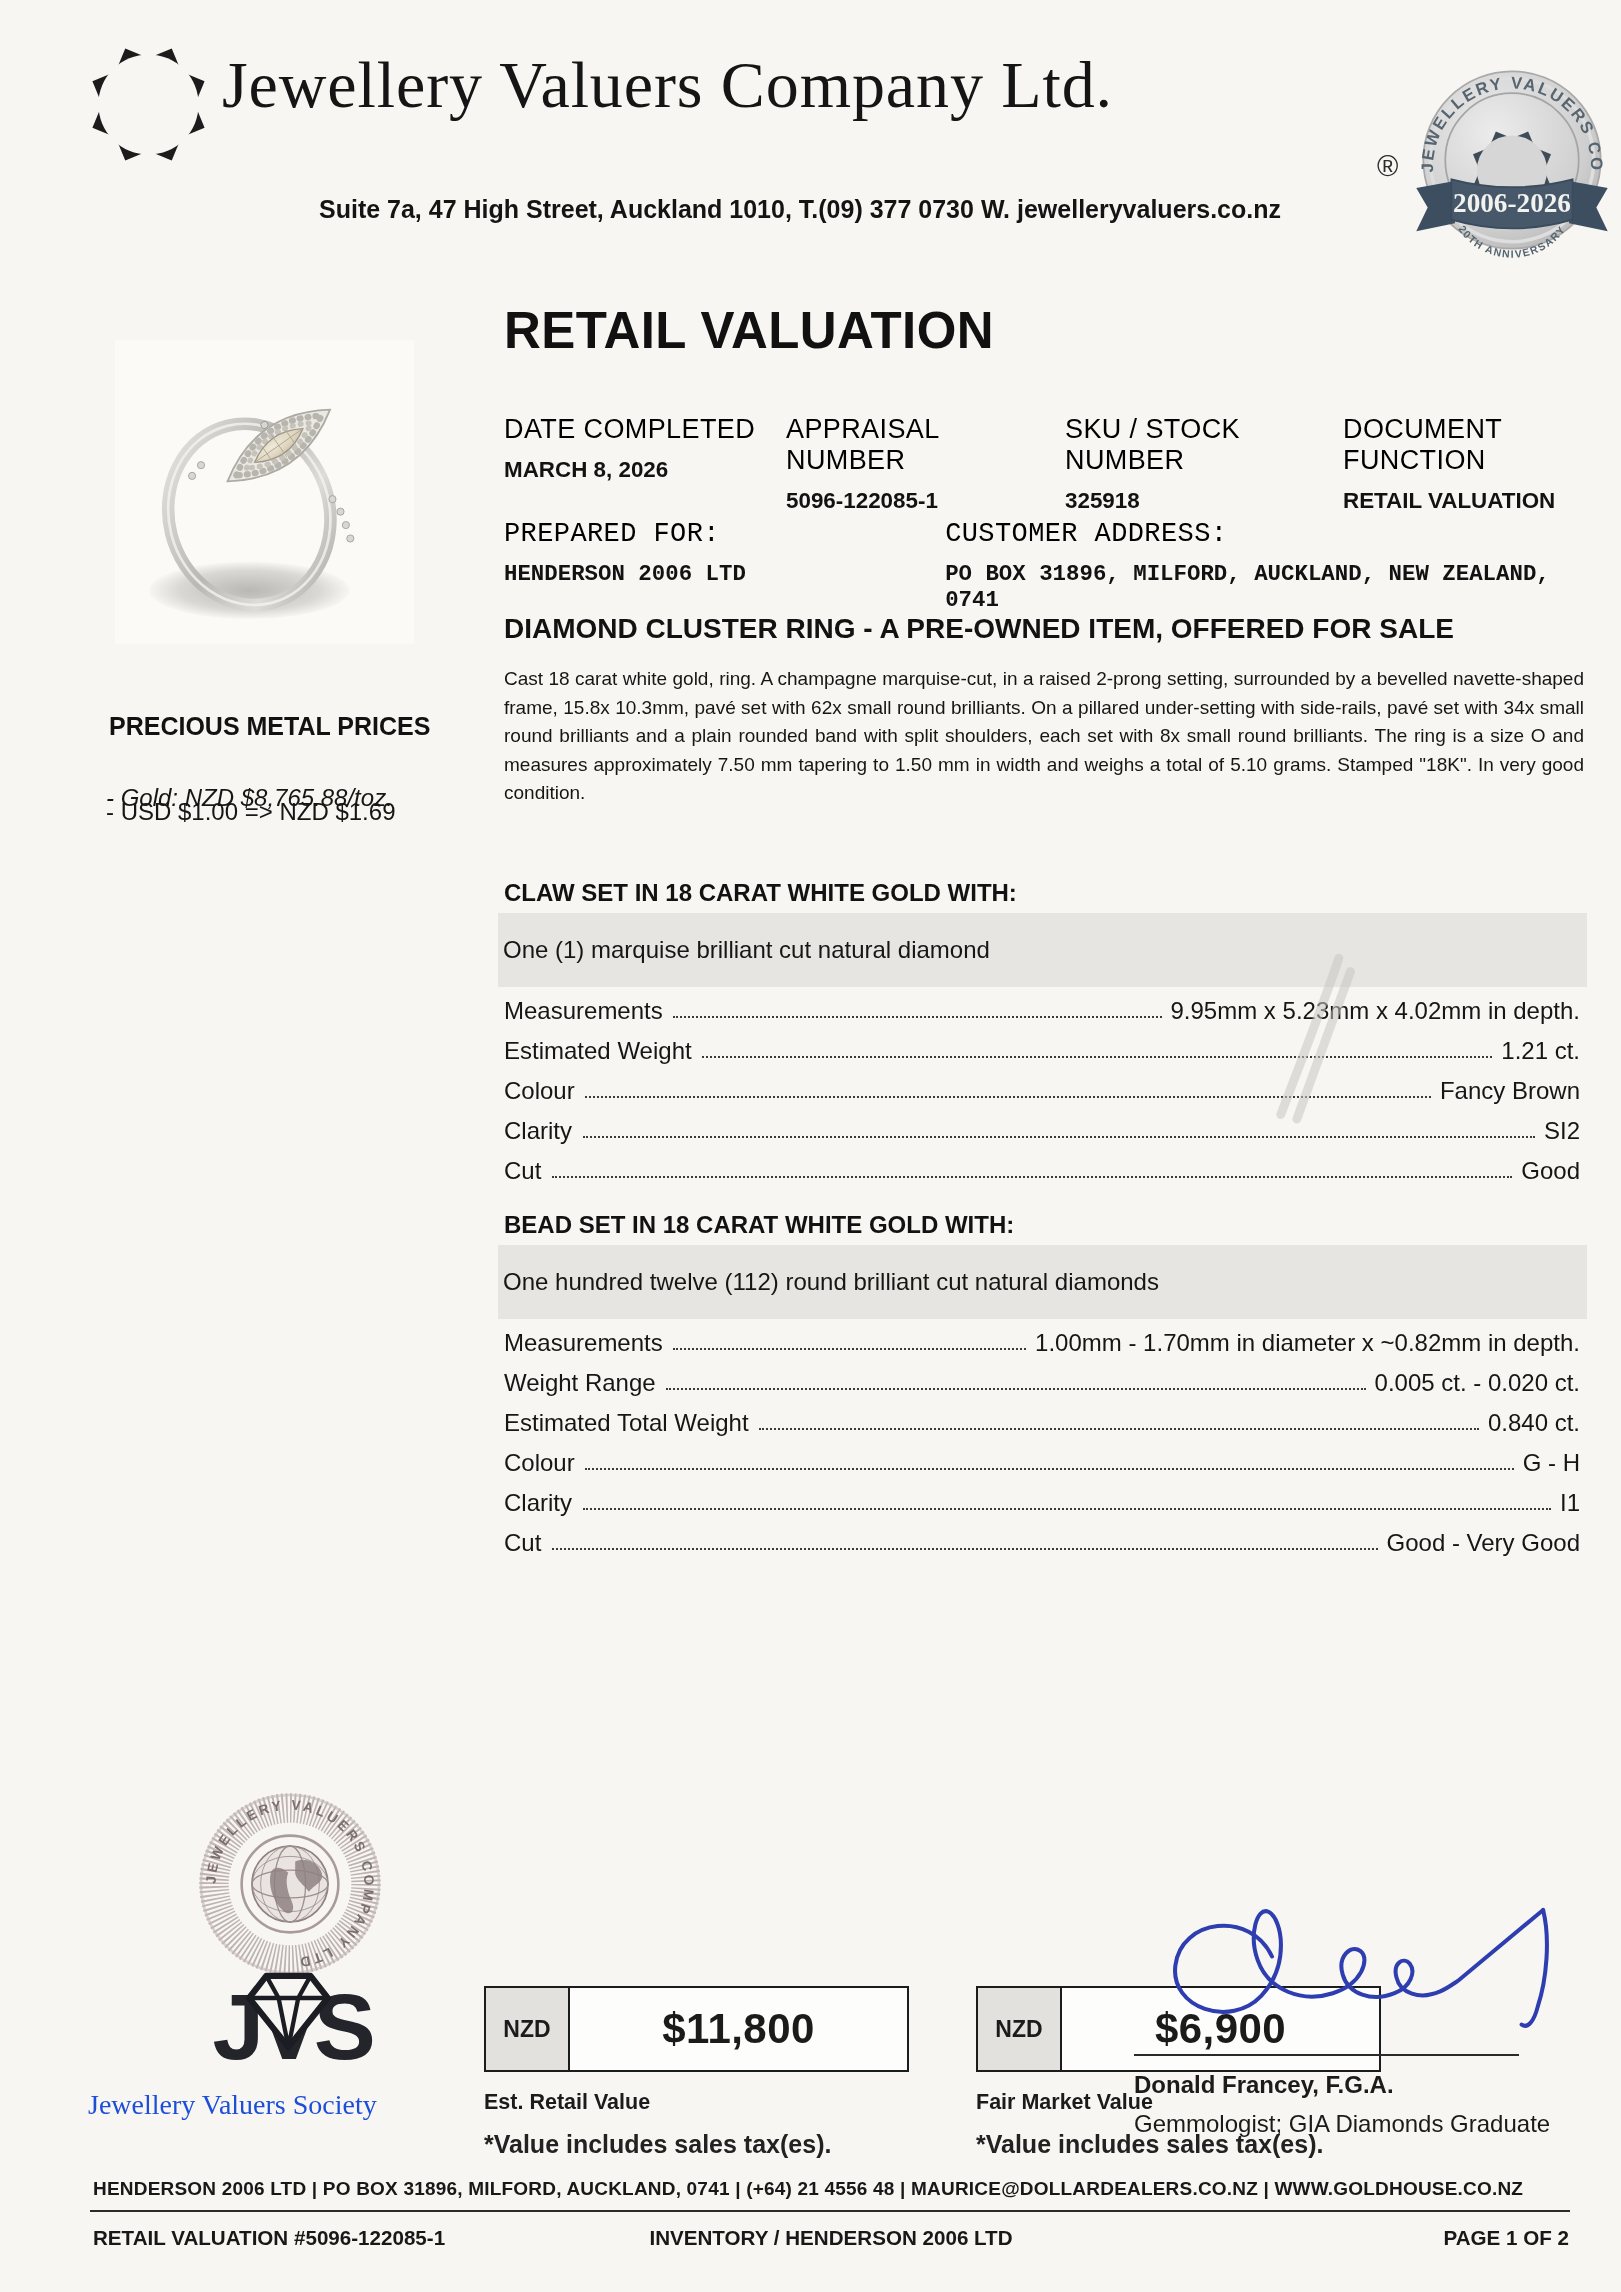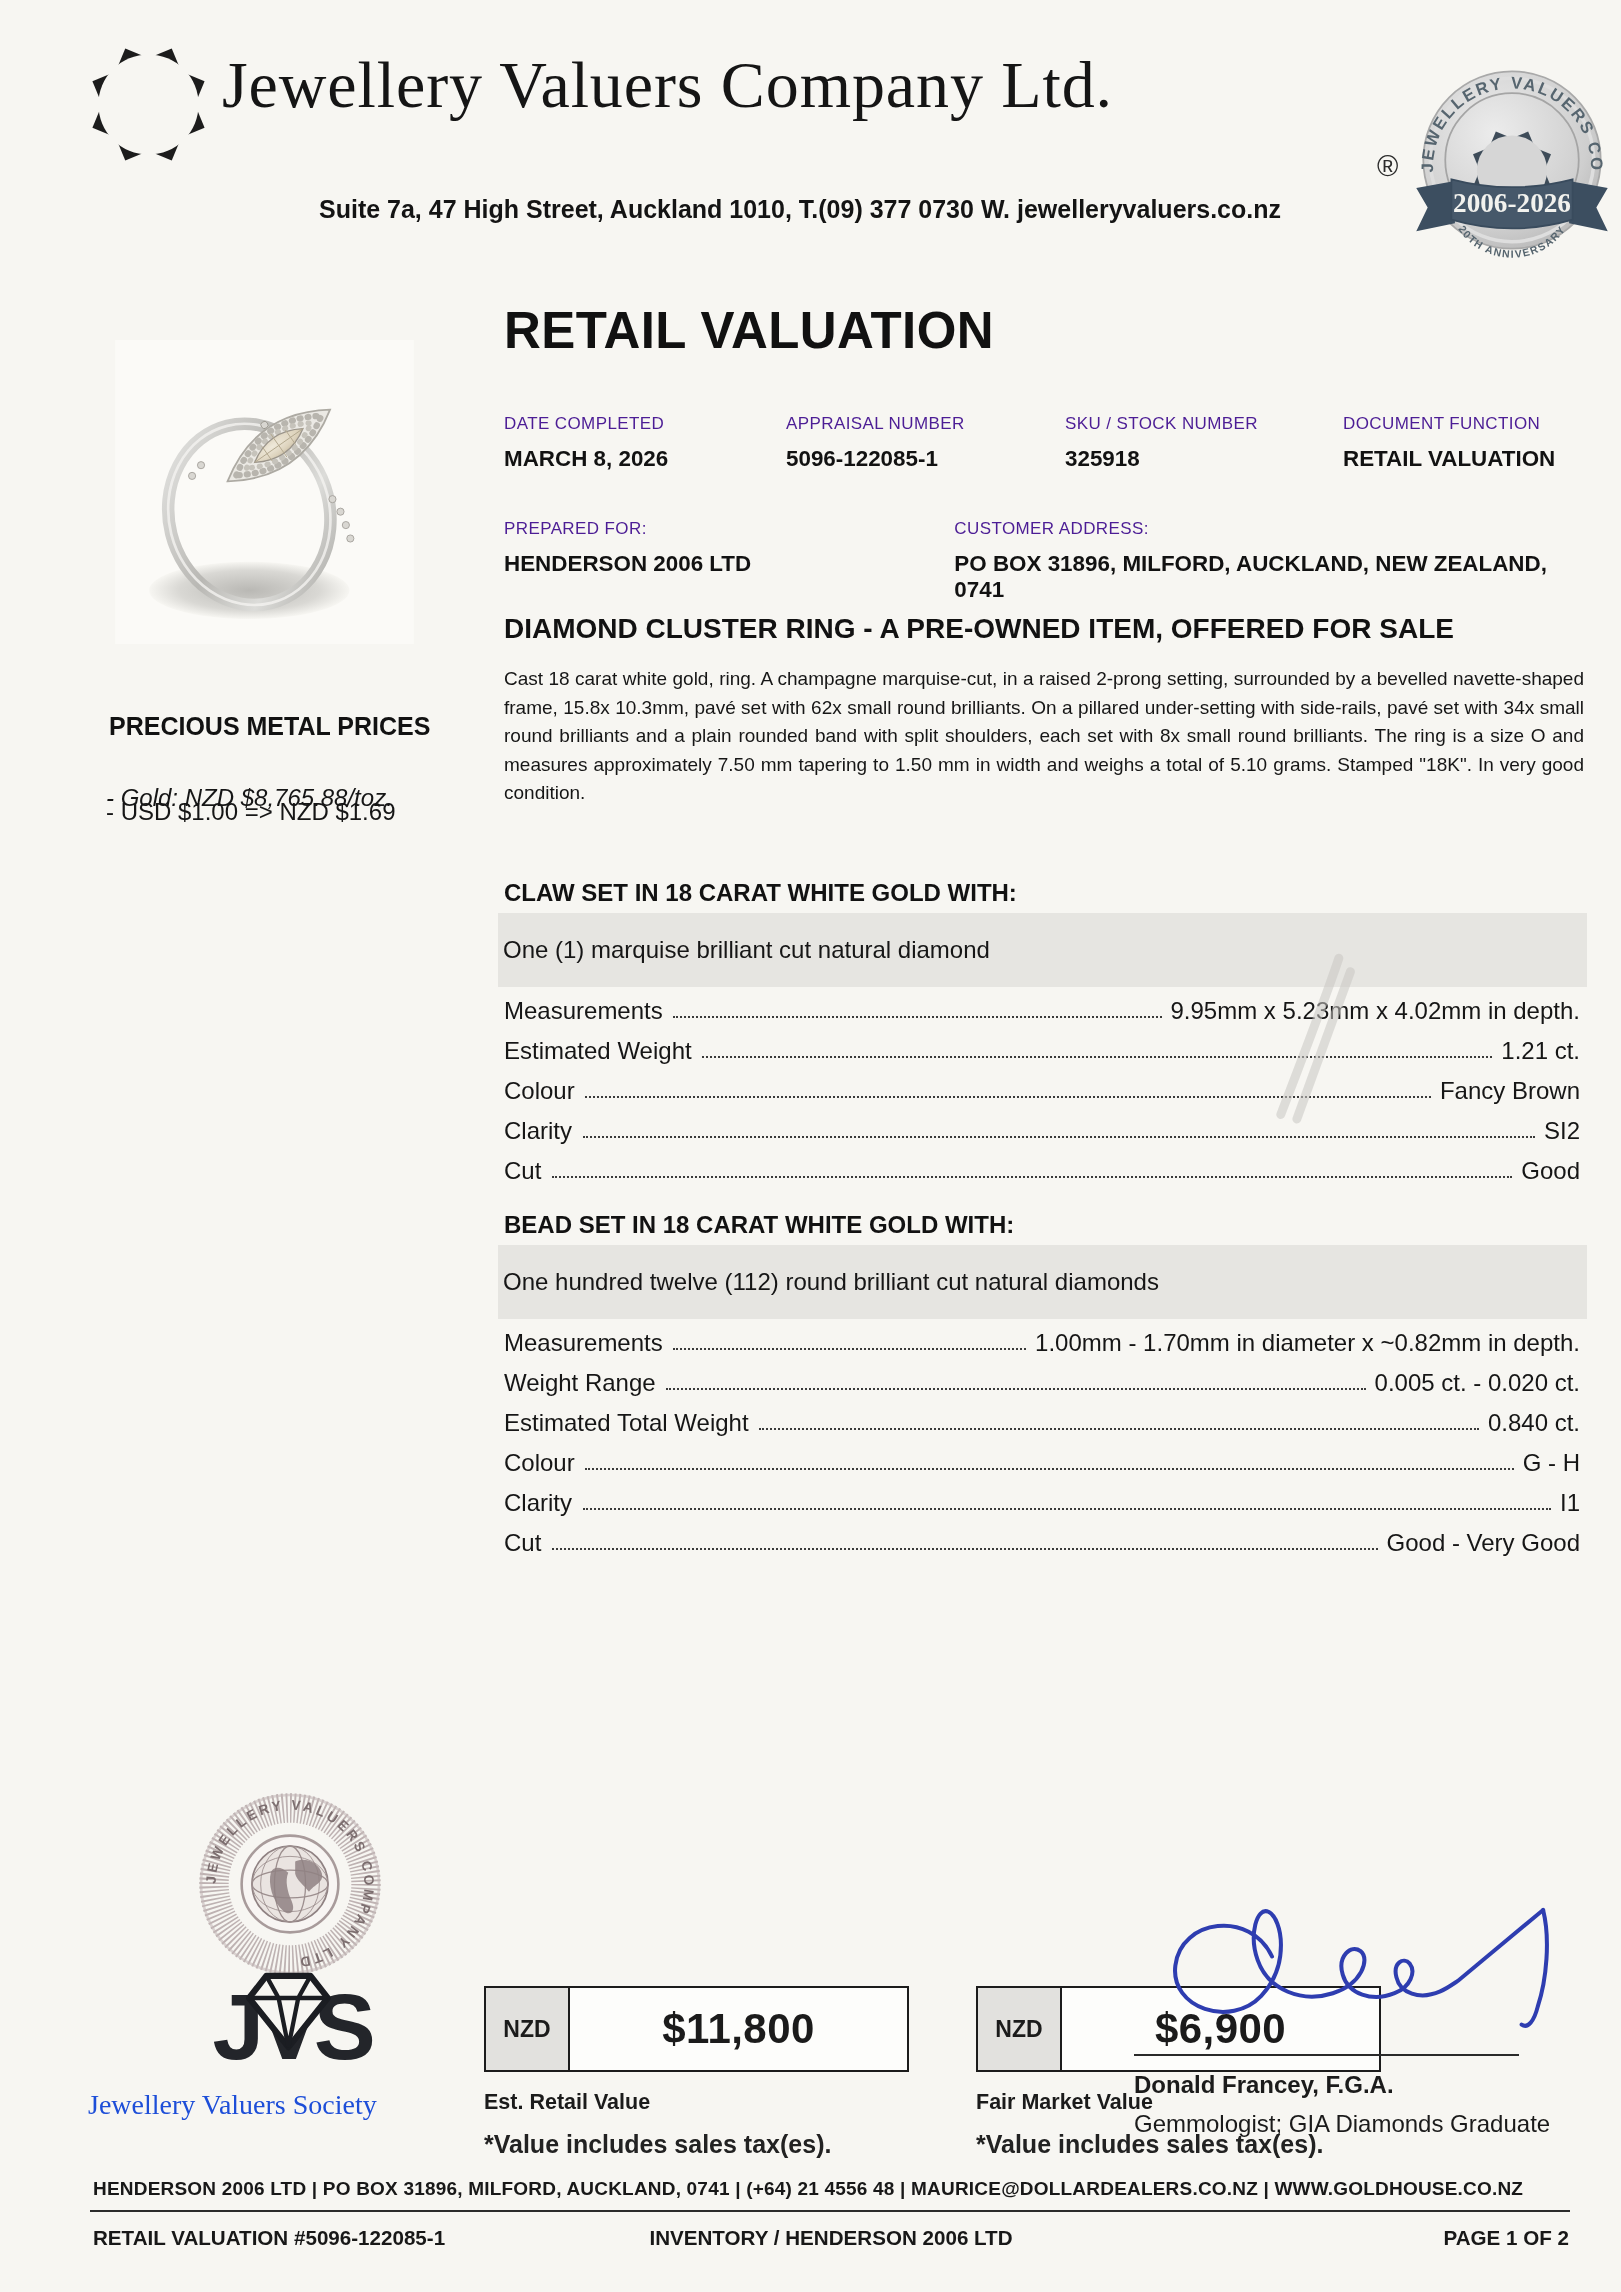--- a/index.html
+++ b/index.html
@@ -11,21 +11,21 @@
   .abs{position:absolute;}
 
   
   .company-name{font-family:"Liberation Serif",serif;font-size:66px;letter-spacing:0.9px;color:#151515;white-space:nowrap;}
   .address-line{font-size:25px;font-weight:bold;color:#141414;white-space:nowrap;}
   .reg-mark{font-size:29px;color:#2c2c2c;}
 
   
   .doc-title{font-size:51px;font-weight:bold;letter-spacing:0.4px;color:#111;}
   .meta-row{display:flex;}
-  .meta-col .lbl{font-size:17px;color:#4c1d95;letter-spacing:0.4px;}
+  .meta-col .lbl{font-size:27px;color:#000000;letter-spacing:0.4px;}
   .meta-col .val{font-size:22.4px;font-weight:bold;margin-top:11.6px;color:#121212;}
   .item-title{font-size:28px;font-weight:bold;color:#121212;text-align:center;}
   .description{font-size:19px;line-height:1.5;text-align:justify;color:#161616;}
   .section-heading{font-size:24px;font-weight:bold;color:#121212;}
   .banner{background:#e6e5e1;height:74px;display:flex;align-items:center;padding-left:5px;font-size:24px;color:#161616;}
   .spec-row{display:flex;align-items:flex-end;height:40px;font-size:24px;color:#161616;}
   .spec-label{white-space:nowrap;}
   .spec-leader{flex:1;border-bottom:2.7px dotted #3a3a3a;margin:0 9px 7.2px 10.7px;height:1.8px;}
   .spec-value{white-space:nowrap;}
 
@@ -164,21 +164,21 @@
     <div class="meta-col" style="width:278px;">
       <div class="lbl">SKU / STOCK NUMBER</div>
       <div class="val">325918</div>
     </div>
     <div class="meta-col" style="width:242px;">
       <div class="lbl">DOCUMENT FUNCTION</div>
       <div class="val">RETAIL VALUATION</div>
     </div>
   </div>
 
-  <div class="abs meta-row" style="left:504px;top:519px;width:1084px;">
+  <div class="abs meta-row" style="left:504px;top:519px;width:1084px;font-family:Liberation Mono, monospace;">
     <div class="meta-col" style="width:461px;">
       <div class="lbl">PREPARED FOR:</div>
       <div class="val">HENDERSON 2006 LTD</div>
     </div>
     <div class="meta-col">
       <div class="lbl">CUSTOMER ADDRESS:</div>
       <div class="val">PO BOX 31896, MILFORD, AUCKLAND, NEW ZEALAND, 0741</div>
     </div>
   </div>
 

